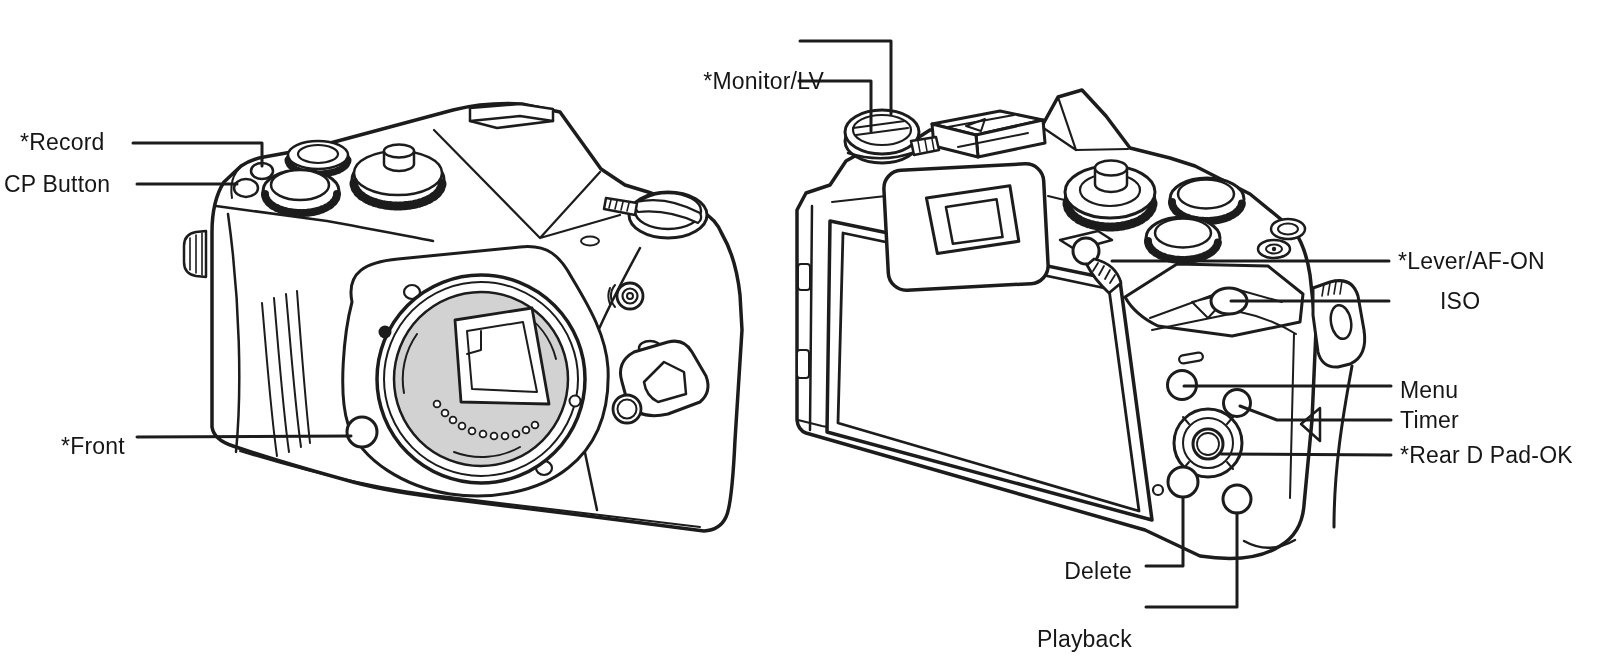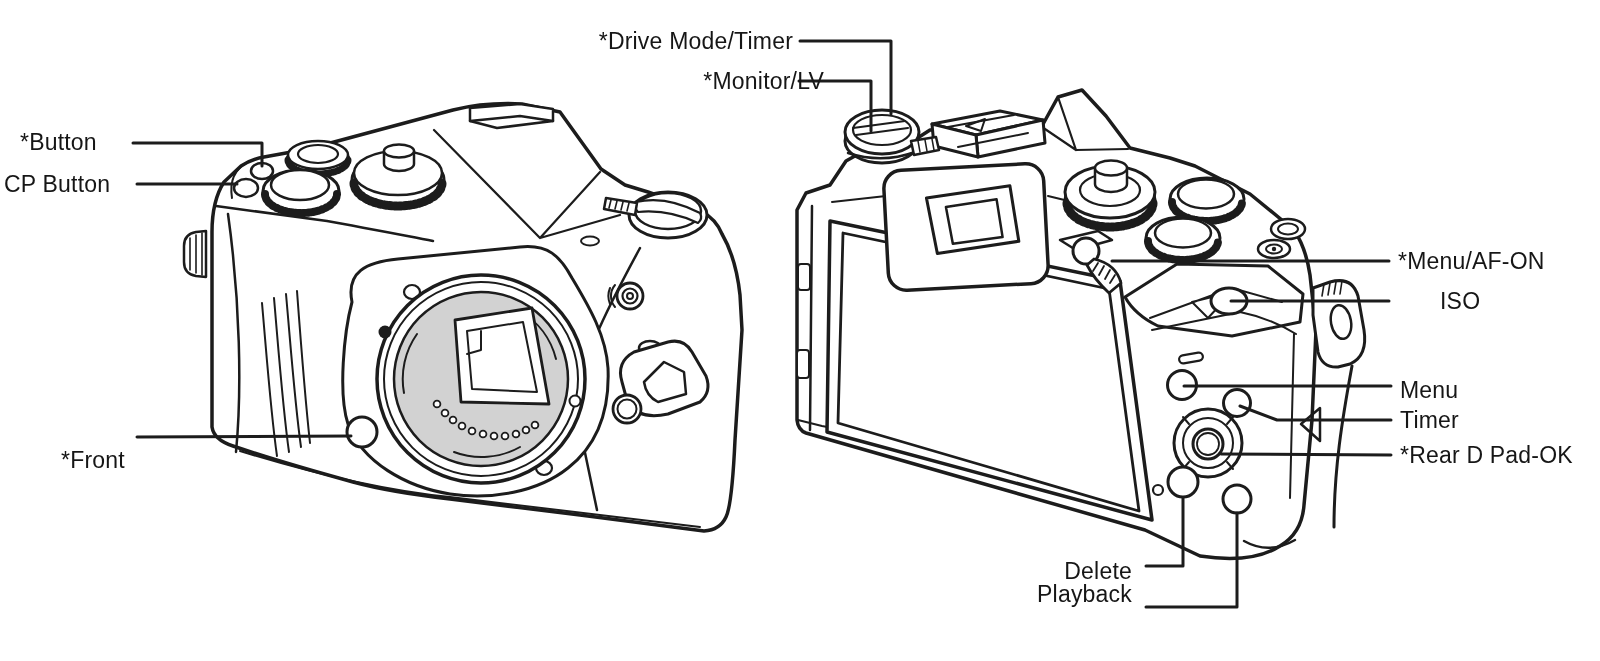--- a/index.html
+++ b/index.html
@@ -270,25 +270,24 @@
     <polyline points="1112,261 1389,261"></polyline>
     <polyline points="1231,301 1389,301"></polyline>
     <polyline points="1184,386 1391,386"></polyline>
     <polyline points="1240,406 1277,420 1391,420"></polyline>
     <polyline points="1221,454 1391,455"></polyline>
     <polyline points="1183,498 1183,566 1146,566"></polyline>
     <polyline points="1237,513 1237,607 1146,607"></polyline>
   </g>
 </svg>
 
-  <div class="lbl" style="right:807px;top:41px">*Drive Mode/Timer</div>
   <div class="lbl" style="right:776px;top:81px">*Monitor/LV</div>
-  <div class="lbl" style="left:20px;top:142px">*Button</div>
+  <div class="lbl" style="left:20px;top:142px">*Record</div>
   <div class="lbl" style="left:4px;top:184px">CP Button</div>
-  <div class="lbl" style="left:61px;top:460px">*Front</div>
-  <div class="lbl" style="left:1398px;top:261px">*Menu/AF-ON</div>
+  <div class="lbl" style="left:61px;top:446px">*Front</div>
+  <div class="lbl" style="left:1398px;top:261px">*Lever/AF-ON</div>
   <div class="lbl" style="left:1440px;top:301px">ISO</div>
   <div class="lbl" style="left:1400px;top:390px">Menu</div>
   <div class="lbl" style="left:1400px;top:420px">Timer</div>
   <div class="lbl" style="left:1400px;top:455px">*Rear D Pad-OK</div>
   <div class="lbl" style="right:468px;top:571px">Delete</div>
-  <div class="lbl" style="right:468px;top:594px">Playback</div>
+  <div class="lbl" style="right:468px;top:639px">Playback</div>
 </div>
 
 </body></html>

